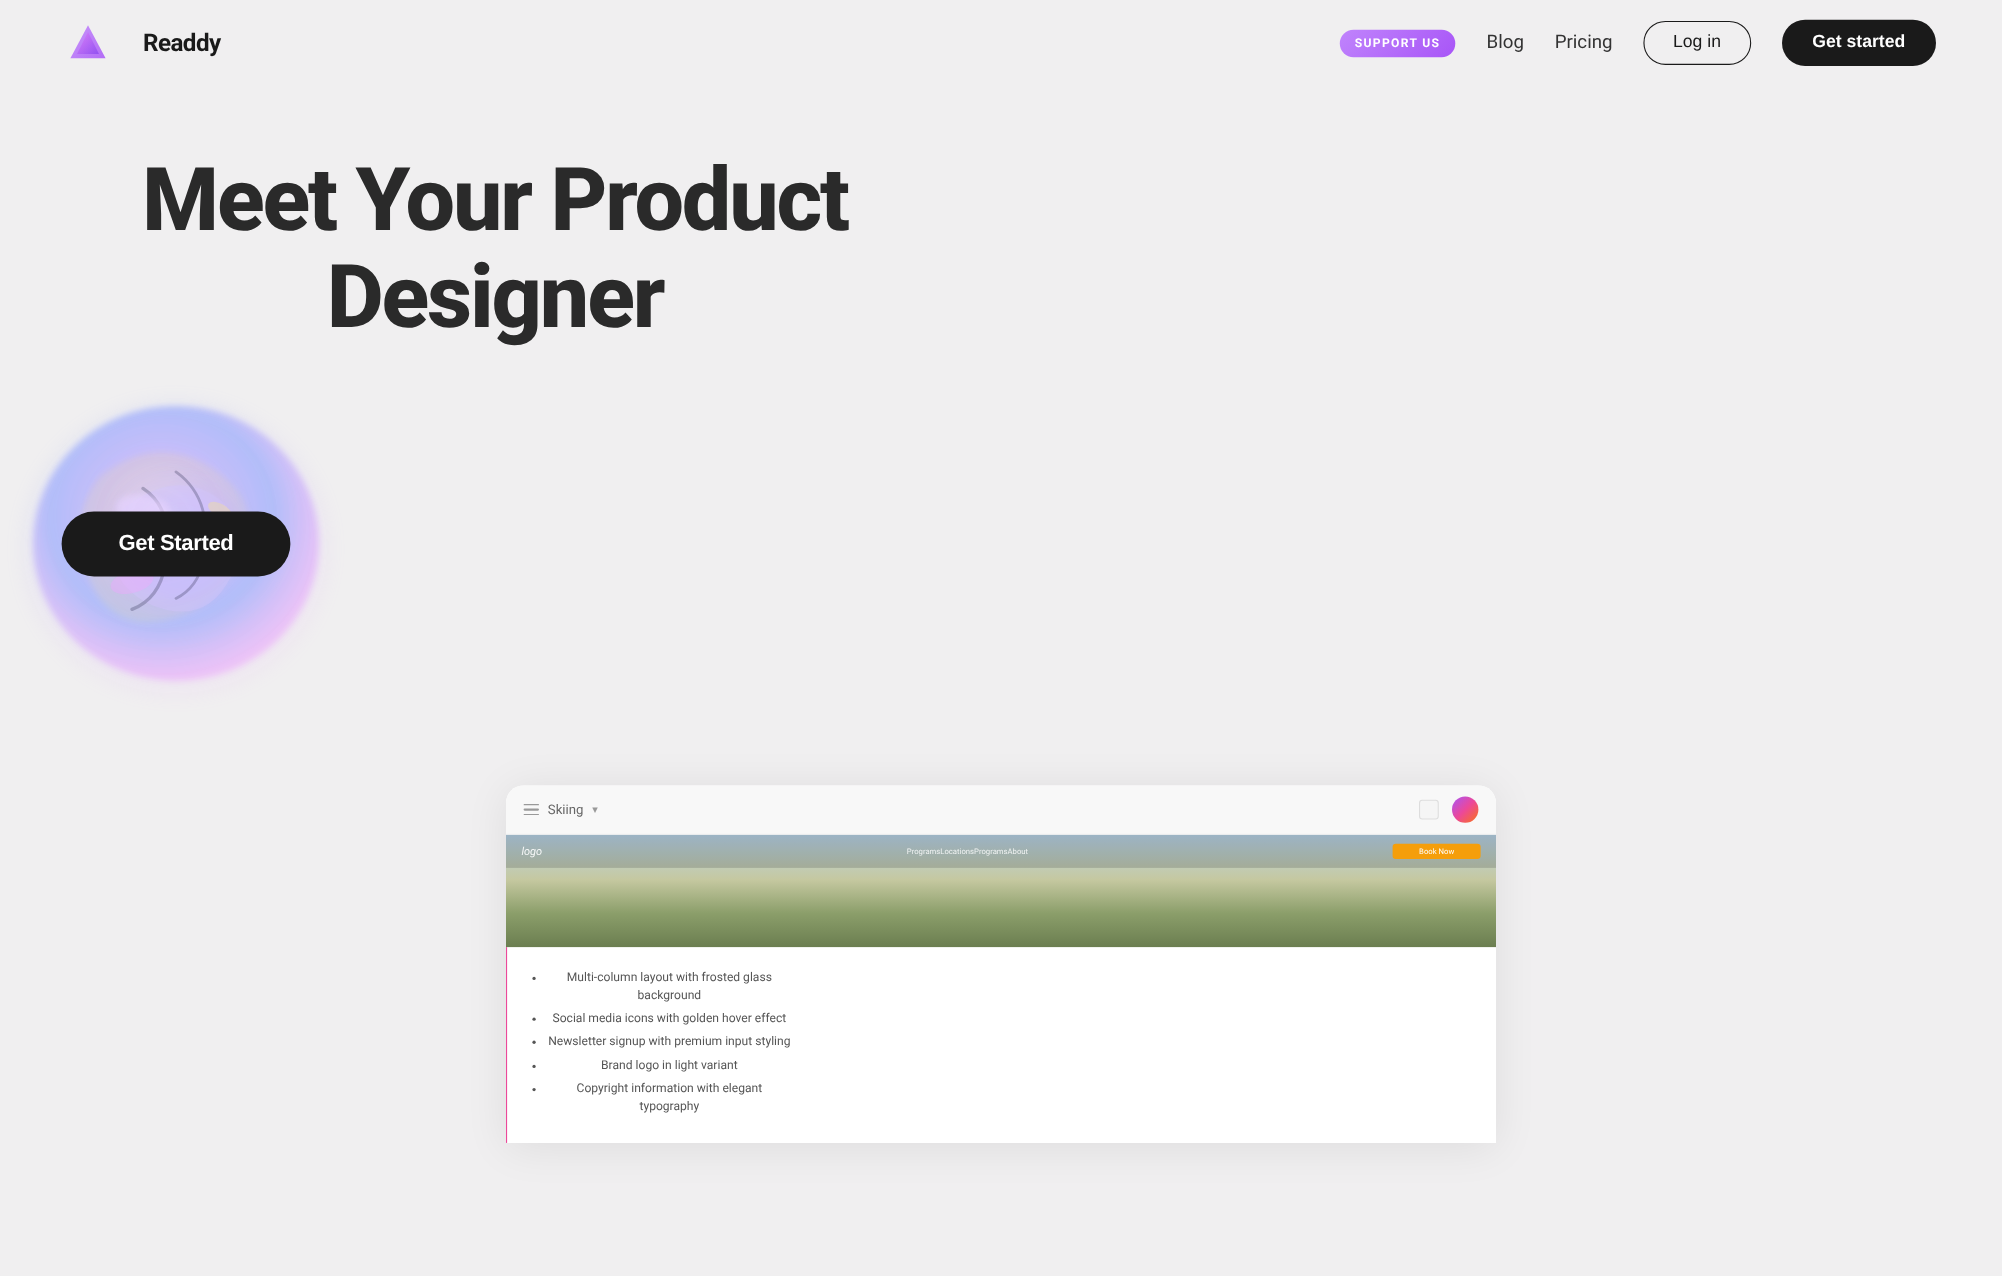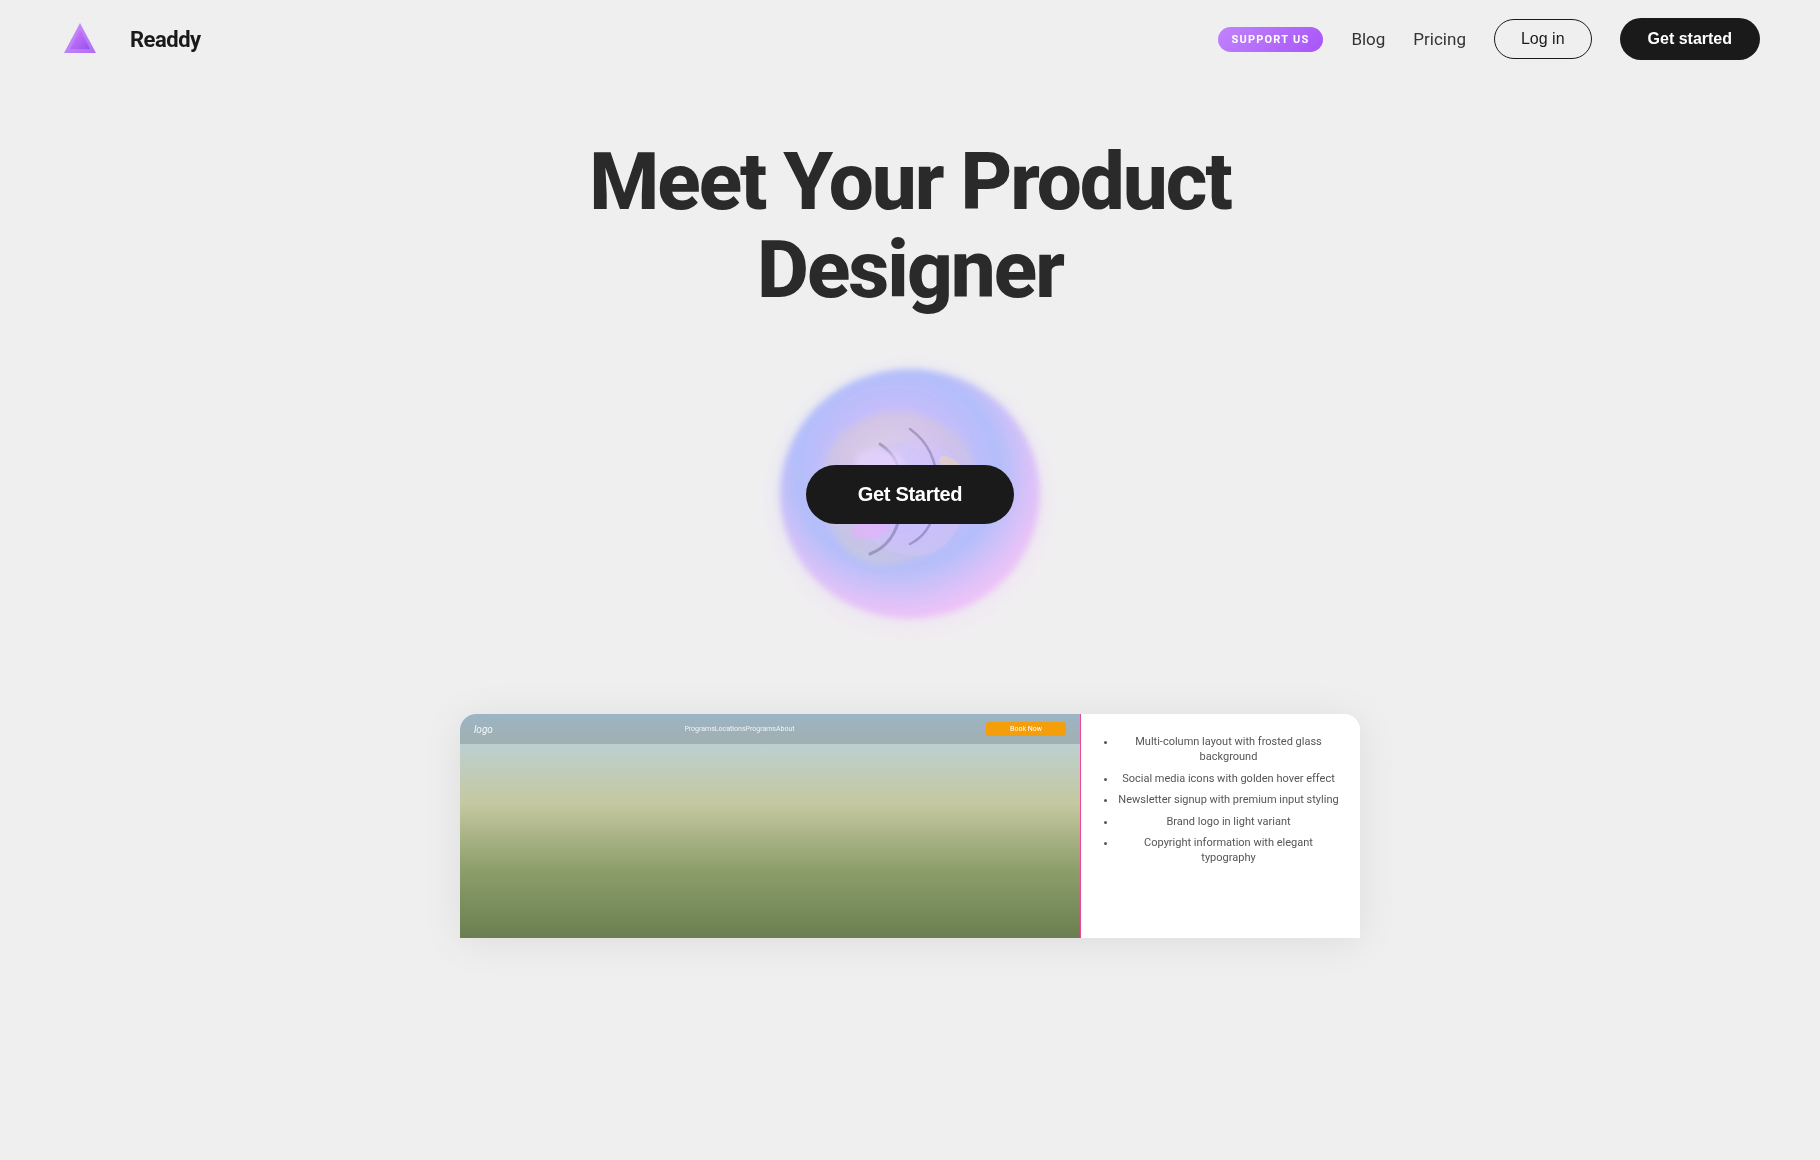--- a/index.html
+++ b/index.html
@@ -89,21 +89,20 @@
       border: none;
       border-radius: 50px;
       padding: 12px 28px;
       cursor: pointer;
     }
 
     
     .hero {
       display: flex;
       flex-direction: column;
-      align-items: center;
       text-align: center;
       padding-top: 60px;
       position: relative;
     }
 
     .hero-title {
       font-size: 80px;
       font-weight: 800;
       color: #2a2a2a;
       line-height: 1.1;
@@ -225,21 +224,22 @@
     .preview-icon-gray {
       width: 18px;
       height: 18px;
       border-radius: 3px;
       border: 1px solid #ddd;
       background: #f5f5f5;
     }
 
     .preview-body {
       display: flex;
-      height: 224px;
+      height: 280px;
+      flex-direction: column;
     }
 
     
     .preview-webpage {
       flex: 1;
       background: linear-gradient(180deg, #b8d4e8 0%, #c5c8a0 40%, #8b9e6a 70%, #6b7e50 100%);
       position: relative;
       overflow: hidden;
     }
 
@@ -380,20 +380,35 @@
 
       <ellipse cx="160" cy="165" rx="140" ry="135" fill="url(#blobG1)" opacity="0.15" filter="url(#blurBlob)"></ellipse>
     </svg>
 
     <button class="btn-get-started-hero">Get Started</button>
   </div>
 
   <div class="preview-section">
     <div class="preview-card">
 
+      <div class="preview-titlebar">
+        <div class="preview-titlebar-left">
+          <div class="hamburger-lines">
+            <div class="hamburger-line"></div>
+            <div class="hamburger-line"></div>
+            <div class="hamburger-line"></div>
+          </div>
+          <span class="preview-label">Skiing</span>
+          <span class="preview-chevron">▾</span>
+        </div>
+        <div class="preview-titlebar-right">
+          <div class="preview-icon-gray"></div>
+          <div class="preview-icon-circle"></div>
+        </div>
+      </div>
 
       <div class="preview-body">
 
         <div class="preview-webpage">
           <div class="webpage-nav">
             <span class="webpage-logo">logo</span>
             <div class="webpage-nav-links">
               <span class="webpage-nav-link">Programs</span>
               <span class="webpage-nav-link">Locations</span>
               <span class="webpage-nav-link">Programs</span>

